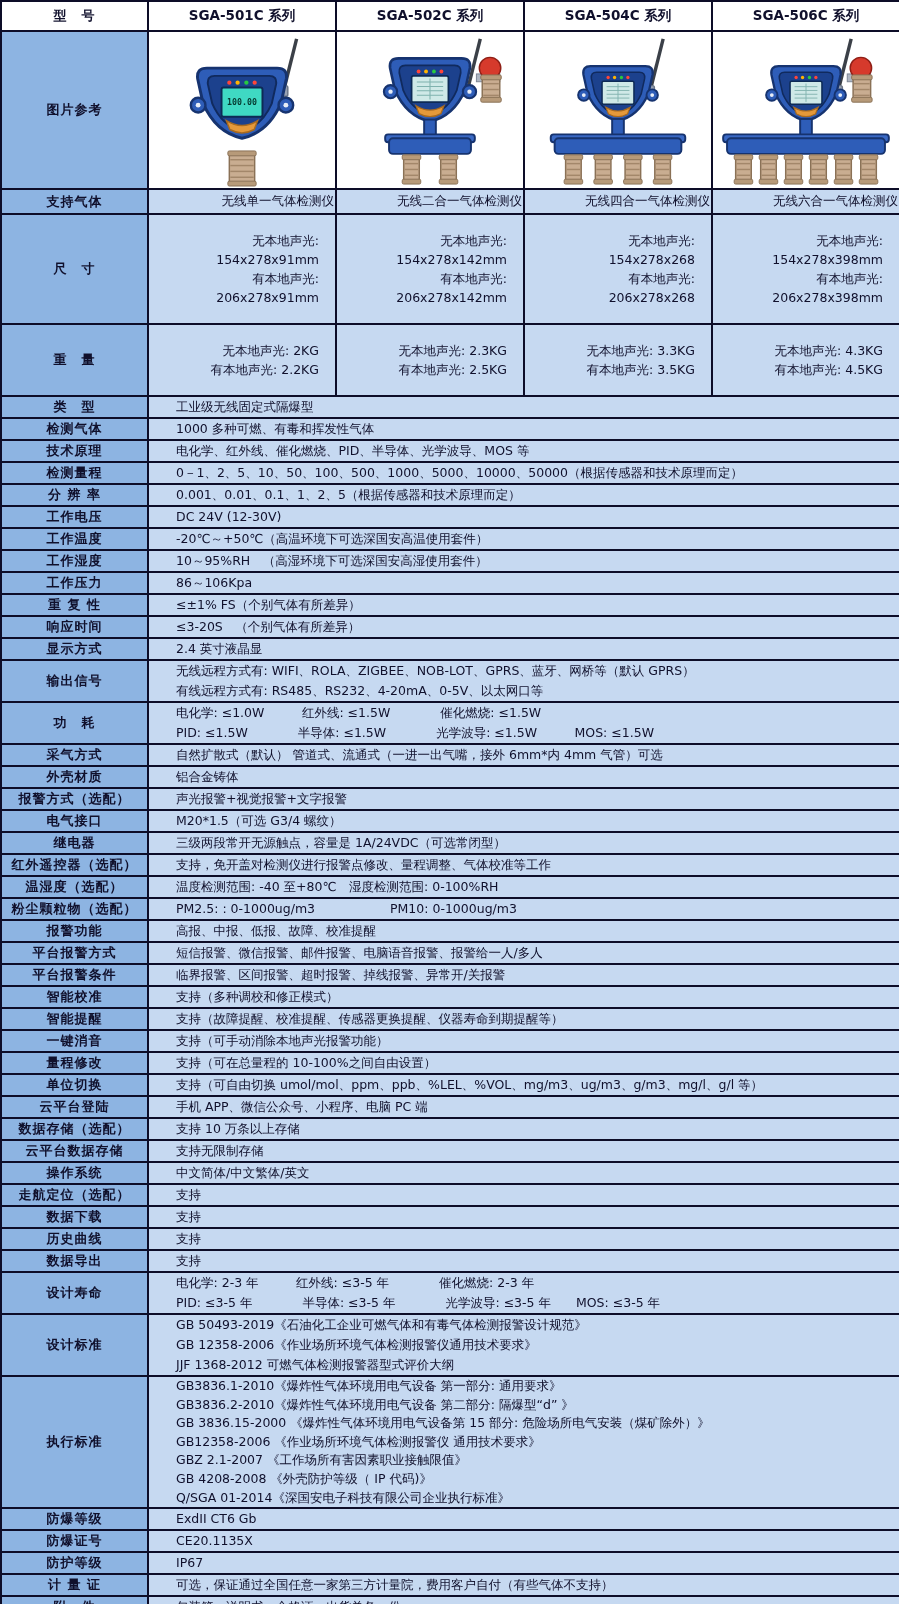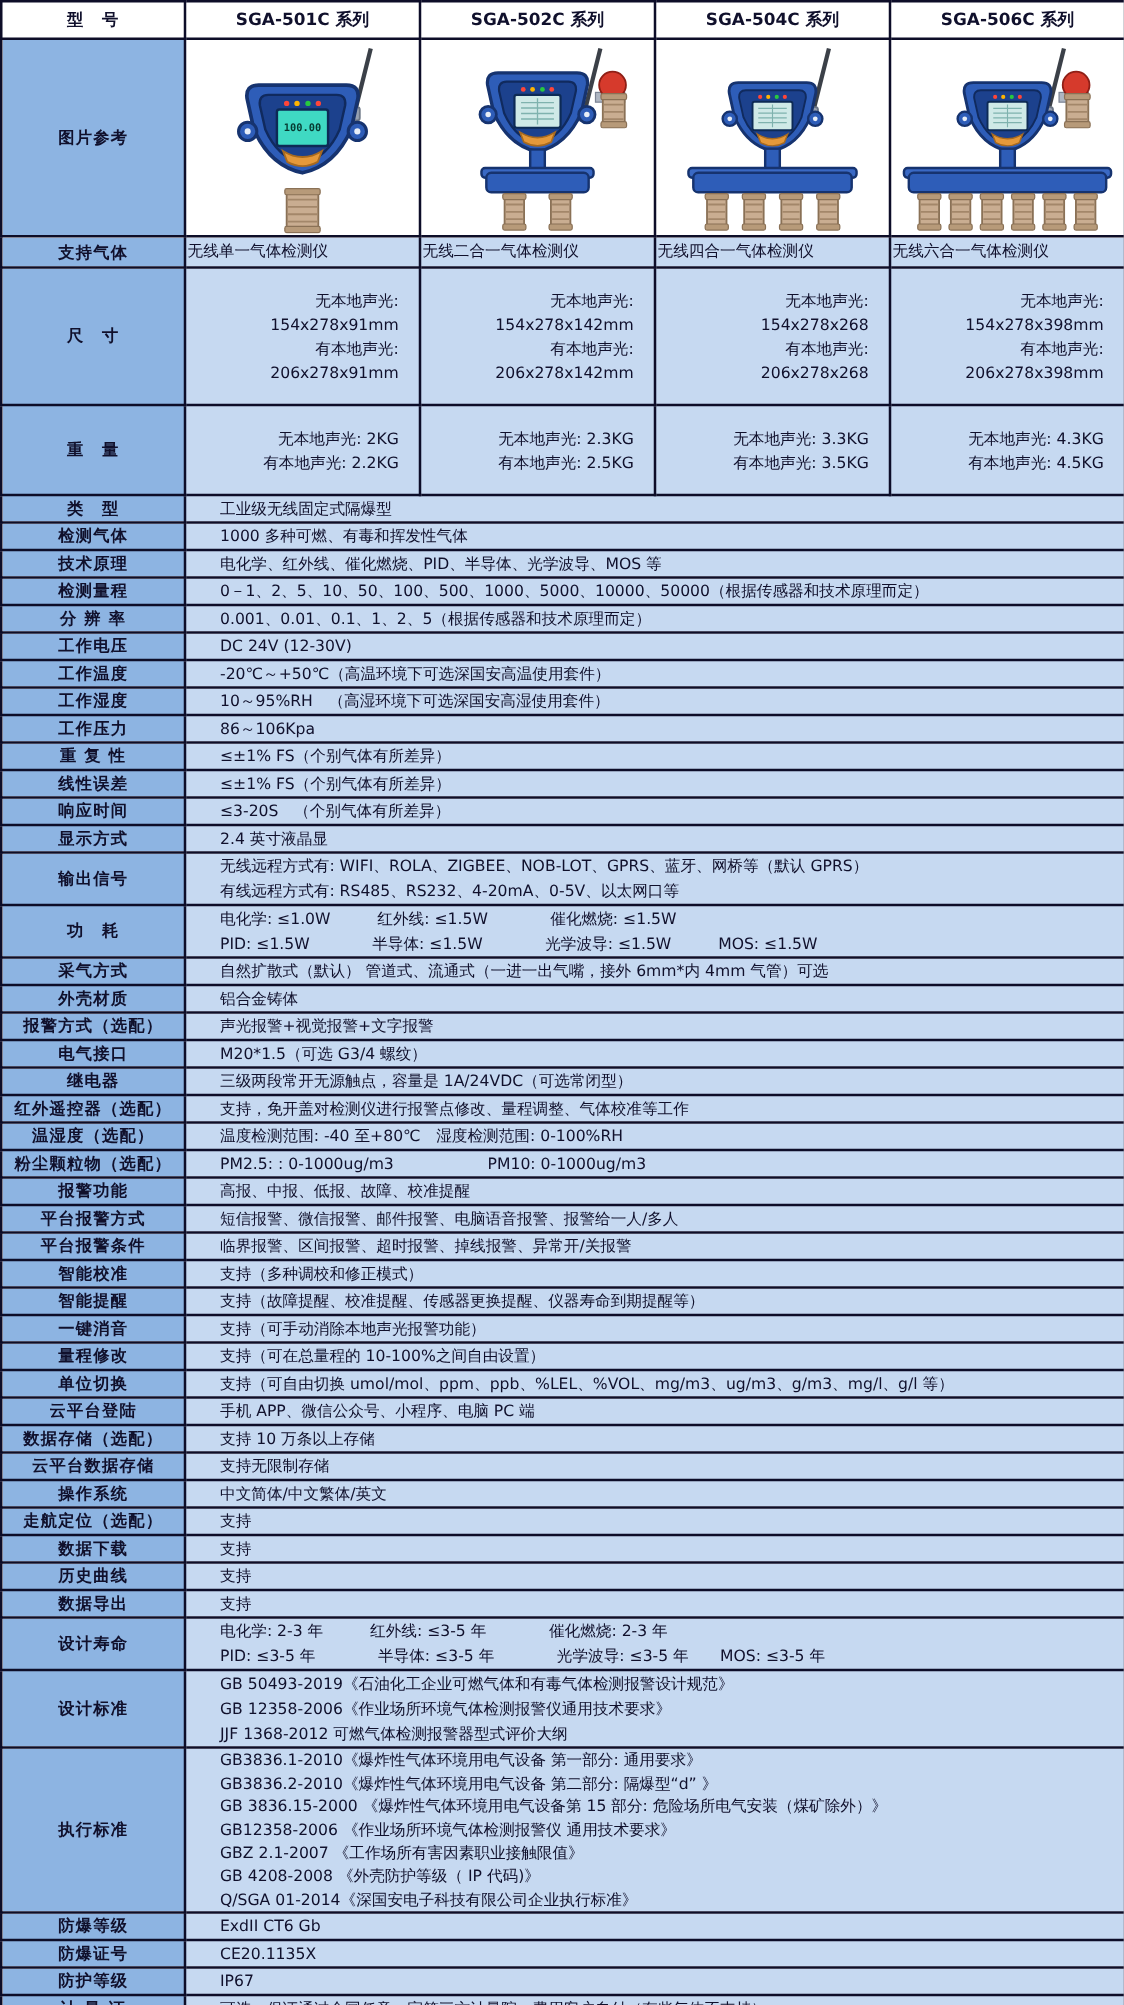--- a/index.html
+++ b/index.html
@@ -9,21 +9,21 @@
   col.c0{width:147px;} col.c1{width:188px;}
   th,td{border:2px solid var(--border,#0d0d28);overflow:hidden;}
   th.lbl{background:var(--label_bg,#8db4e2);font-weight:bold;font-size:13px;text-align:center;
          padding:0 2px;letter-spacing:1px;}
   tr.r-header th{height:26px;background:var(--header_bg,#fff);}
   tr.r-header th.lbl{background:var(--header_bg,#fff);}
   th.model{font-weight:bold;font-size:13.5px;text-align:center;}
   tr.r-image td{background:var(--header_bg,#fff);height:156px;text-align:center;vertical-align:middle;padding:0;}
   .dev{width:184px;height:112px;margin:0 auto;display:flex;align-items:center;justify-content:center;}
   td{background:var(--value_bg,#c6d9f1);font-size:12.5px;}
-  tr.r-support td{height:21px;text-align:left;}
+  tr.r-support td{height:21px;text-align:right;}
   tr.r-size td,tr.r-weight td{height:38px;text-align:right;padding:16px;}
   tr.r-size .line,tr.r-weight .line{line-height:19px;white-space:pre-wrap;}
   td.val{padding:0 27px;text-align:left;vertical-align:middle;}
   .r-spec .line{line-height:20px;white-space:pre-wrap;}
   td.dense .line{line-height:18.6px;}
 </style>
 </head>
 <body>
 
 <div class="sheet">
@@ -342,26 +342,20 @@
             <div class="line">86～106Kpa</div>
           </td>
   </tr>
         <tr class="r-spec">
     <th class="lbl">重 复 性</th>
     <td class="val" colspan="4">
             <div class="line">≤±1% FS（个别气体有所差异）</div>
           </td>
   </tr>
         <tr class="r-spec">
-    <th class="lbl">线性误差</th>
-    <td class="val" colspan="4">
-            <div class="line">≤±1% FS（个别气体有所差异）</div>
-          </td>
-  </tr>
-        <tr class="r-spec">
     <th class="lbl">响应时间</th>
     <td class="val" colspan="4">
             <div class="line">≤3-20S　（个别气体有所差异）</div>
           </td>
   </tr>
         <tr class="r-spec">
     <th class="lbl">显示方式</th>
     <td class="val" colspan="4">
             <div class="line">2.4 英寸液晶显</div>
           </td>

